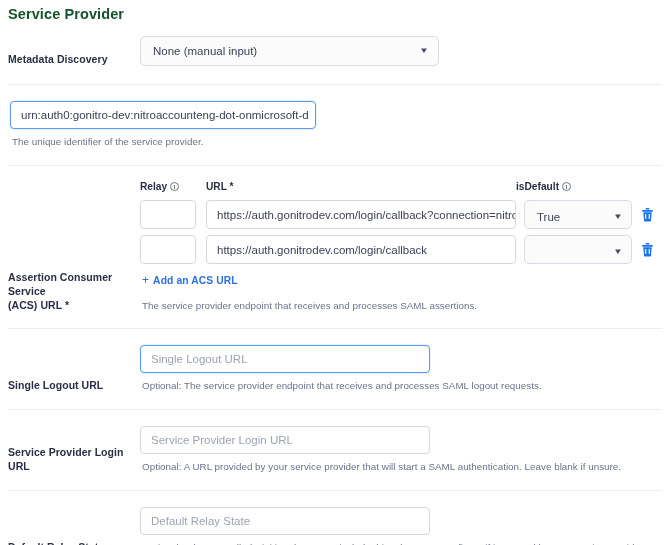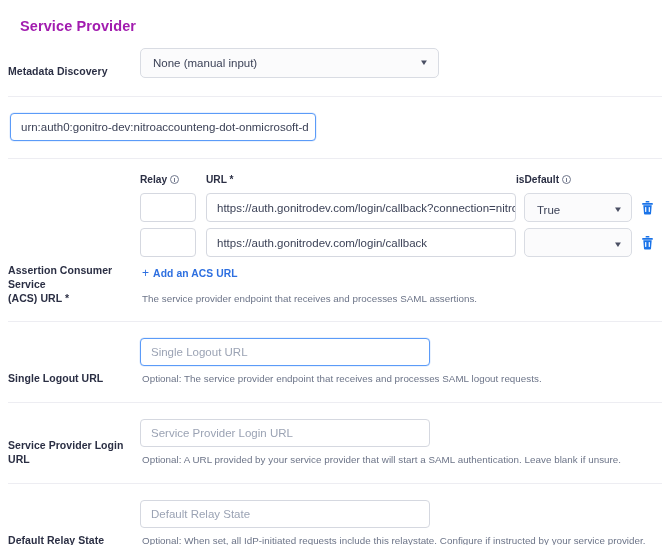--- a/index.html
+++ b/index.html
@@ -20,24 +20,24 @@
   .page {
     width: 670px;
     height: 545px;
     position: relative;
     padding: 0;
   }
 
   .page-title {
     font-size: 14.5px;
     font-weight: bold;
-    color: #a21caf;
+    color: #14532d;
     letter-spacing: 0.1px;
     padding: 6px 0 0 8px;
-    margin: 12px;
+    margin: 0;
   }
 
   
   .form-row {
     display: flex;
     align-items: flex-end;
     padding: 0 8px;
     position: relative;
   }
   .label-col {
@@ -227,20 +227,21 @@
     </div>
   </div>
 
   <div class="divider" style="margin-top:18px;"></div>
 
   <div class="form-row" style="margin-top:16px;">
     <div class="field-col">
       <div class="input focused entity-input">
         <span class="value">urn:auth0:gonitro-dev:nitroaccounteng-dot-onmicrosoft-d</span>
       </div>
+      <div class="helper">The unique identifier of the service provider.</div>
     </div>
   </div>
 
   <div class="divider" style="margin-top:17px;"></div>
 
   <div class="form-row" style="margin-top:12px;">
     <div class="label-col">
       <div>Assertion Consumer Service</div>
       <div>(ACS) URL *</div>
     </div>

